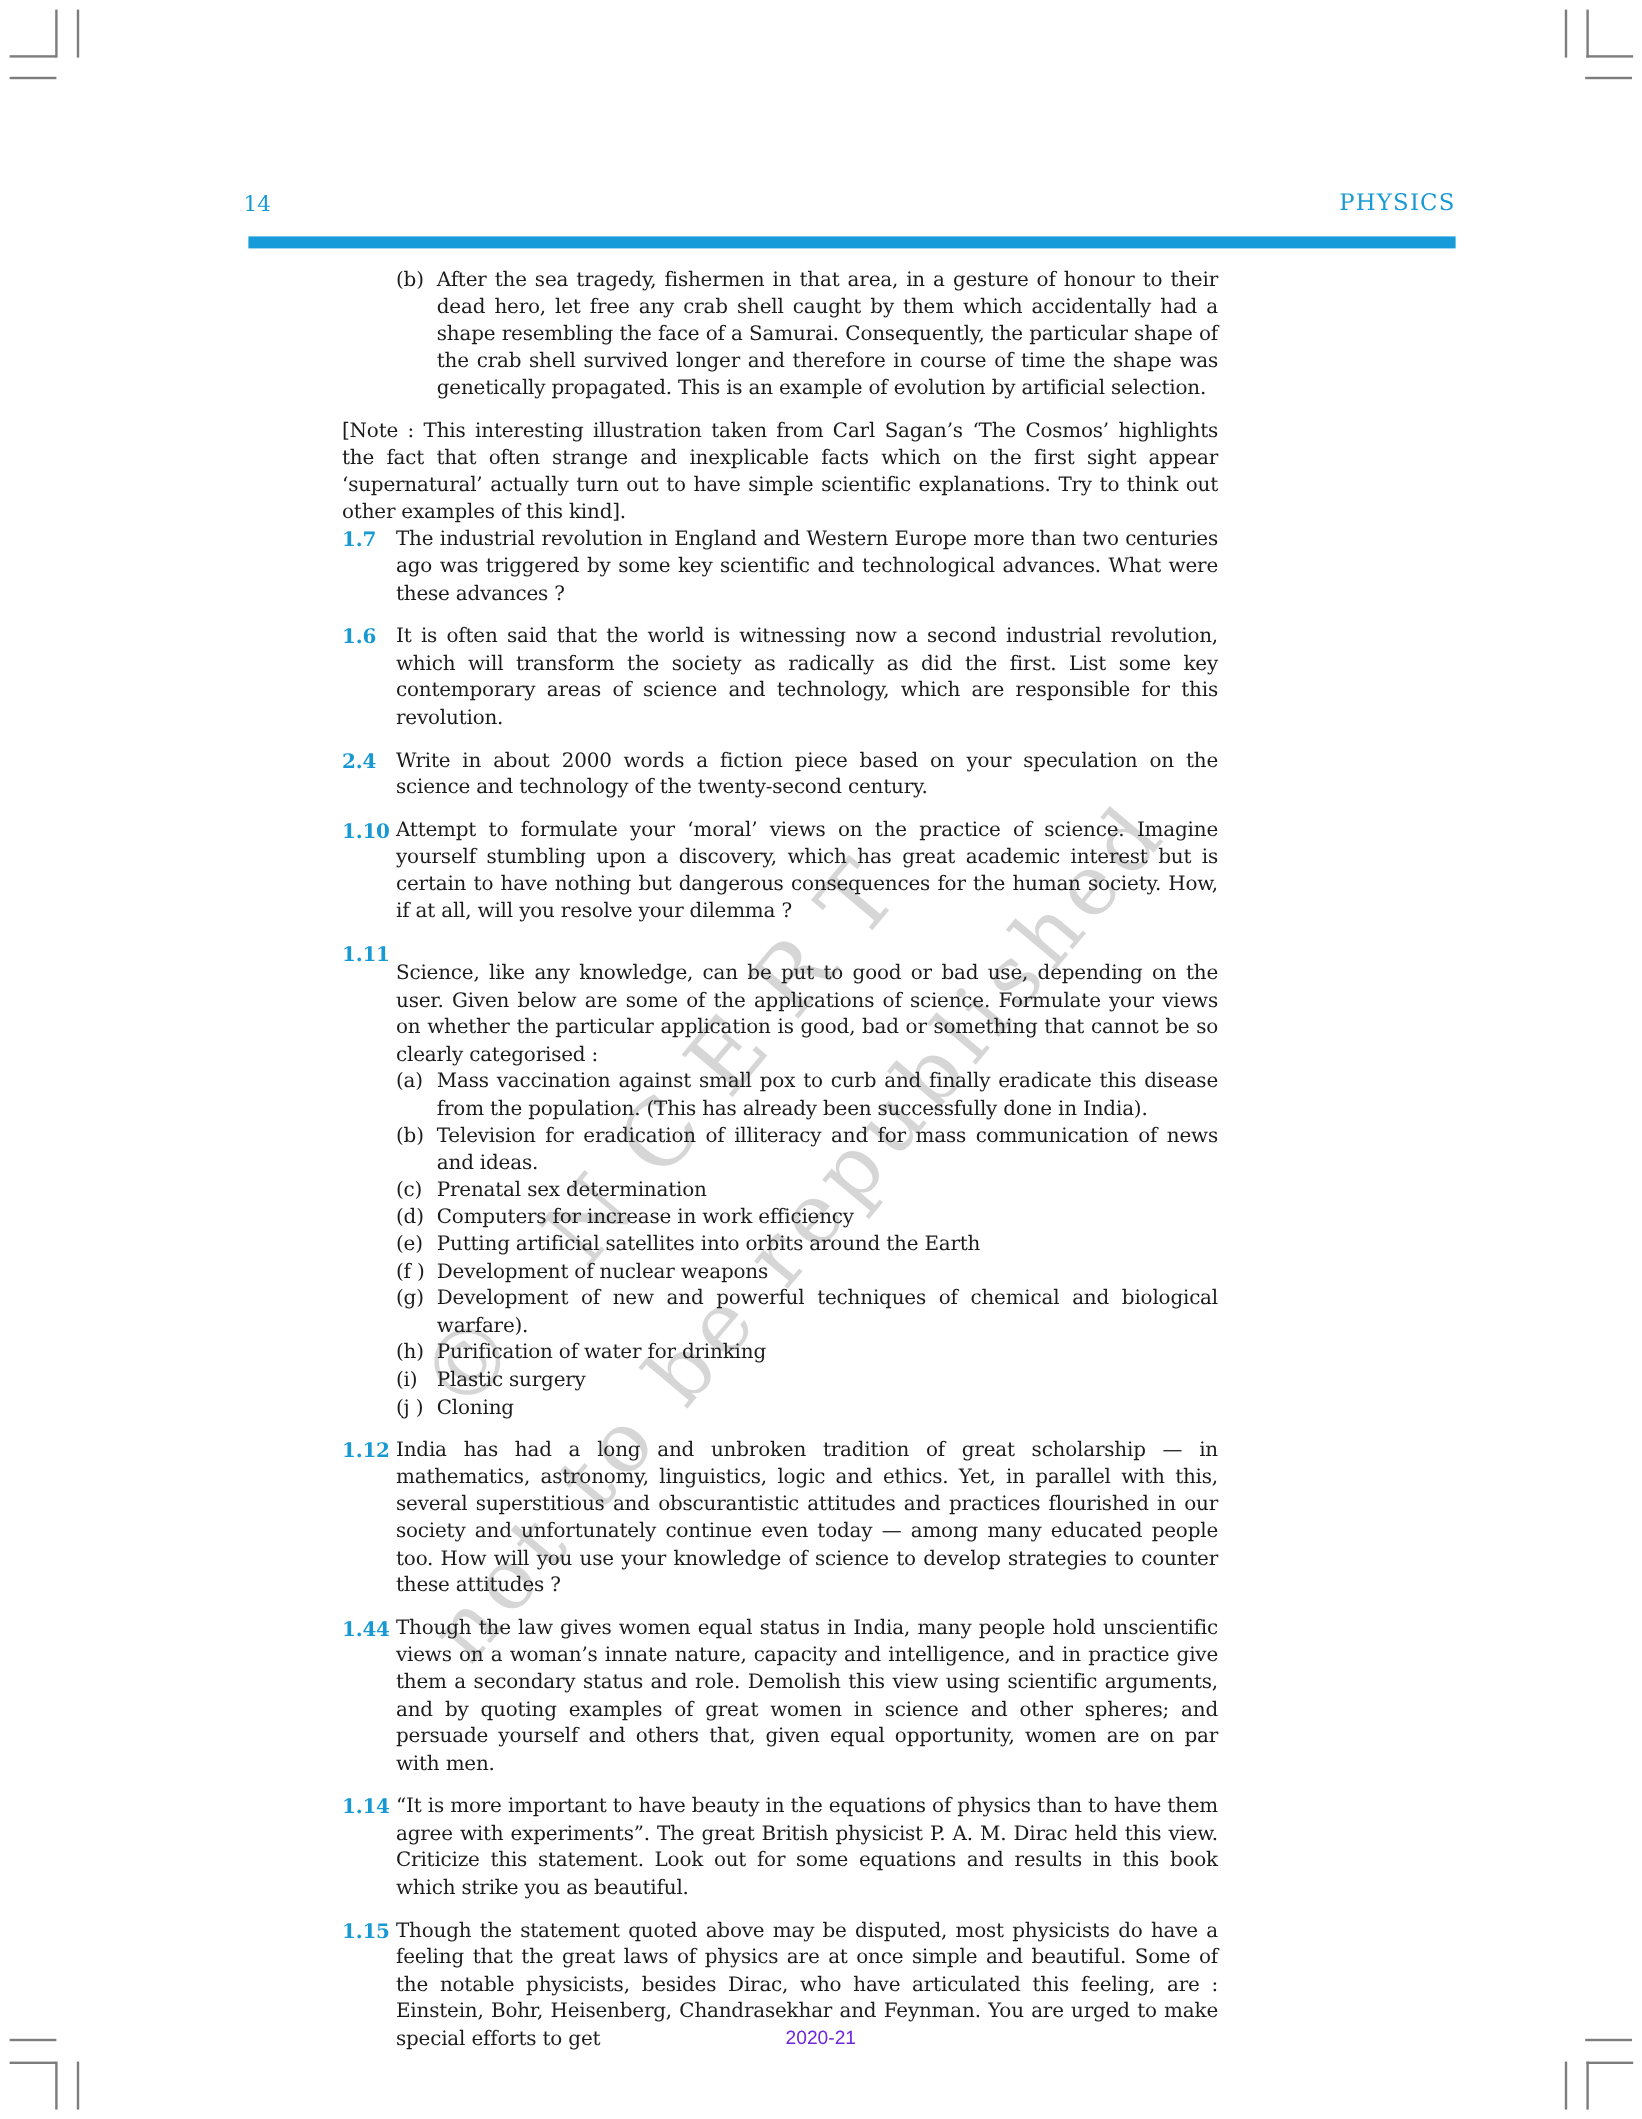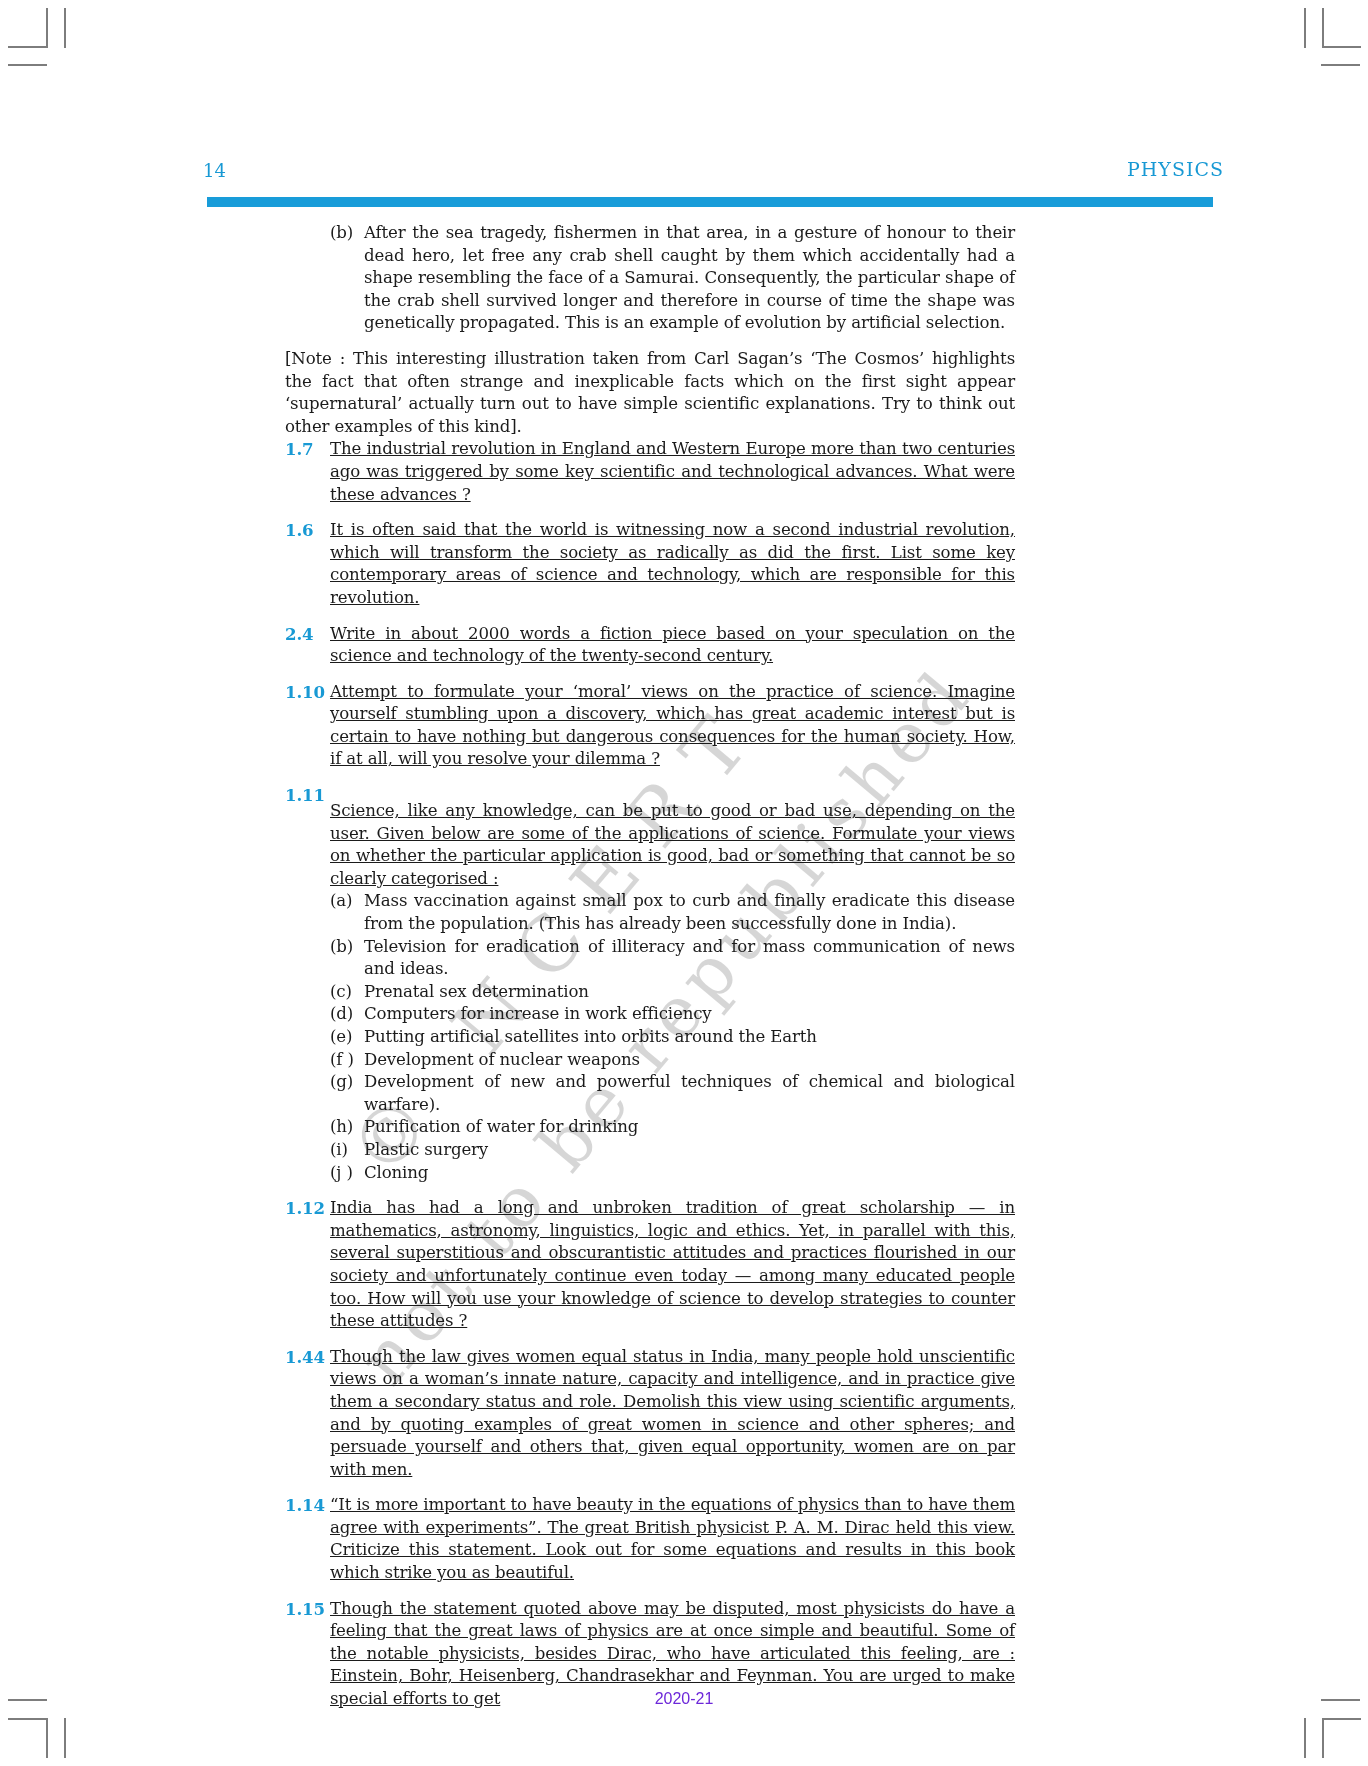--- a/index.html
+++ b/index.html
@@ -30,42 +30,42 @@
   }
   .watermark .wm2 {
     font-size:70px; letter-spacing:7px; white-space:nowrap; margin-top:55px;
   }
   
   .pgnum {
     position:absolute; left:203px; top:160px;
     font-size:18px; color:#1899d4;text-align:center;
   }
   .subject {
-    position:absolute; left:218px; top:158px; width:1006px;
+    position:absolute; left:207px; top:158px; width:1006px;
     text-align:right; font-size:19px; letter-spacing:1px; color:#1899d4;
   }
   .rule {
     position:absolute; left:207px; top:197px;
     width:1006px; height:10px; background:#189cd9;
   }
   
   .content {
     position:absolute; left:285px; top:222px; width:730px;
     font-size:16.6px; line-height:22.6px; letter-spacing:-0.15px;
     z-index:1;
   }
   .content p { margin:0; }
   .hang { display:flex; }
   .hl { flex:none; width:34px; }
   .ht { flex:1; text-align:justify; }
   .intro { margin-left:45px; margin-bottom:13px; }
   .note  { margin-left:45px; text-align:justify; margin-bottom:15px; }
   .q { display:flex; margin-bottom:13px; }
   .qn { flex:none; width:45px; font-weight:bold; color:#1899d4; }
-  .qt { flex:1; text-align:justify;text-decoration:underline; }
+  .qt { flex:1; text-align:justify; }
   .qblock { flex:1; }
   .qblock .qt { margin-bottom:0;margin-top:16px; }
   .sub { margin-top:0; }
   
   .footer {
     position:absolute; left:0; right:0; top:1690px;
     text-align:center;
     font-family:"Liberation Sans","DejaVu Sans",sans-serif;
     font-size:16px; color:#6d28d9;
     z-index:1;

